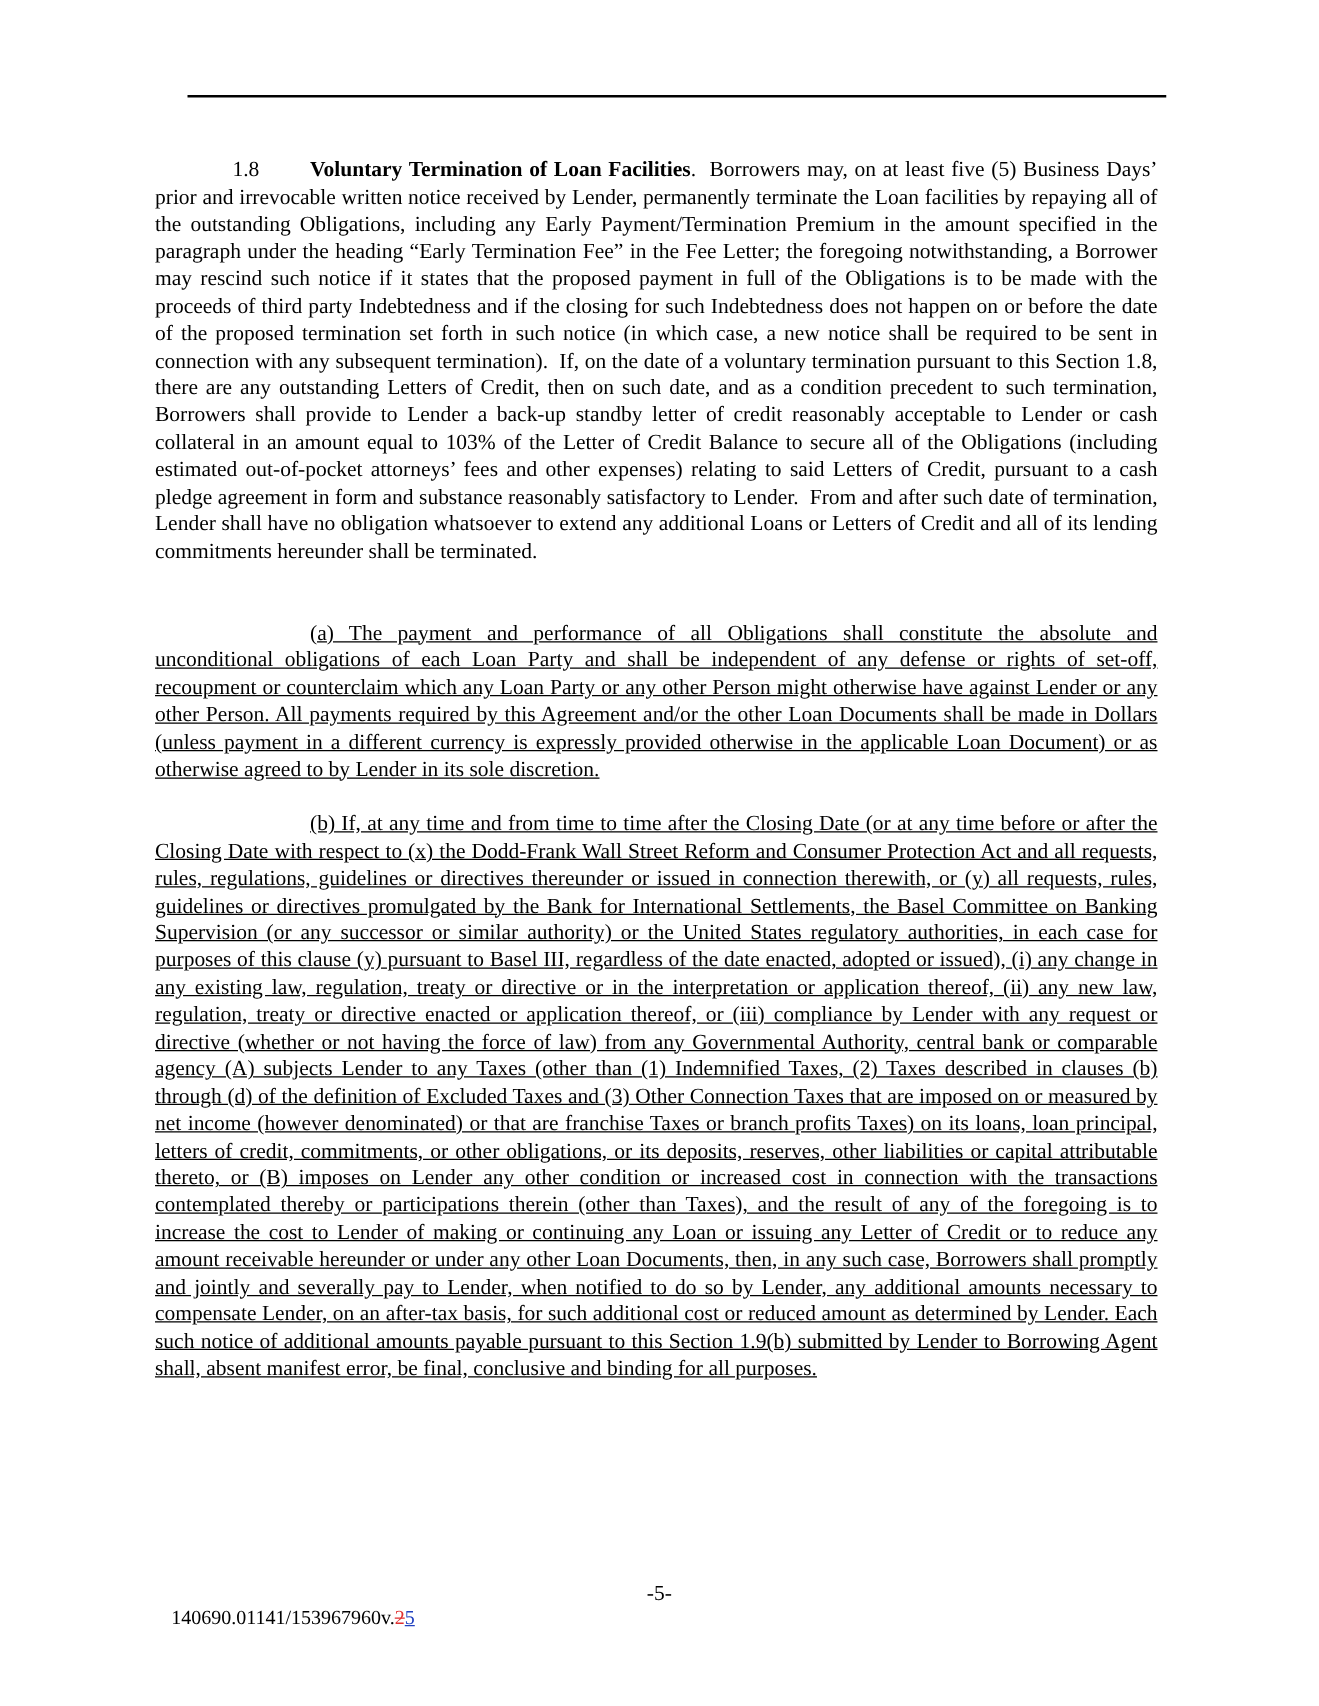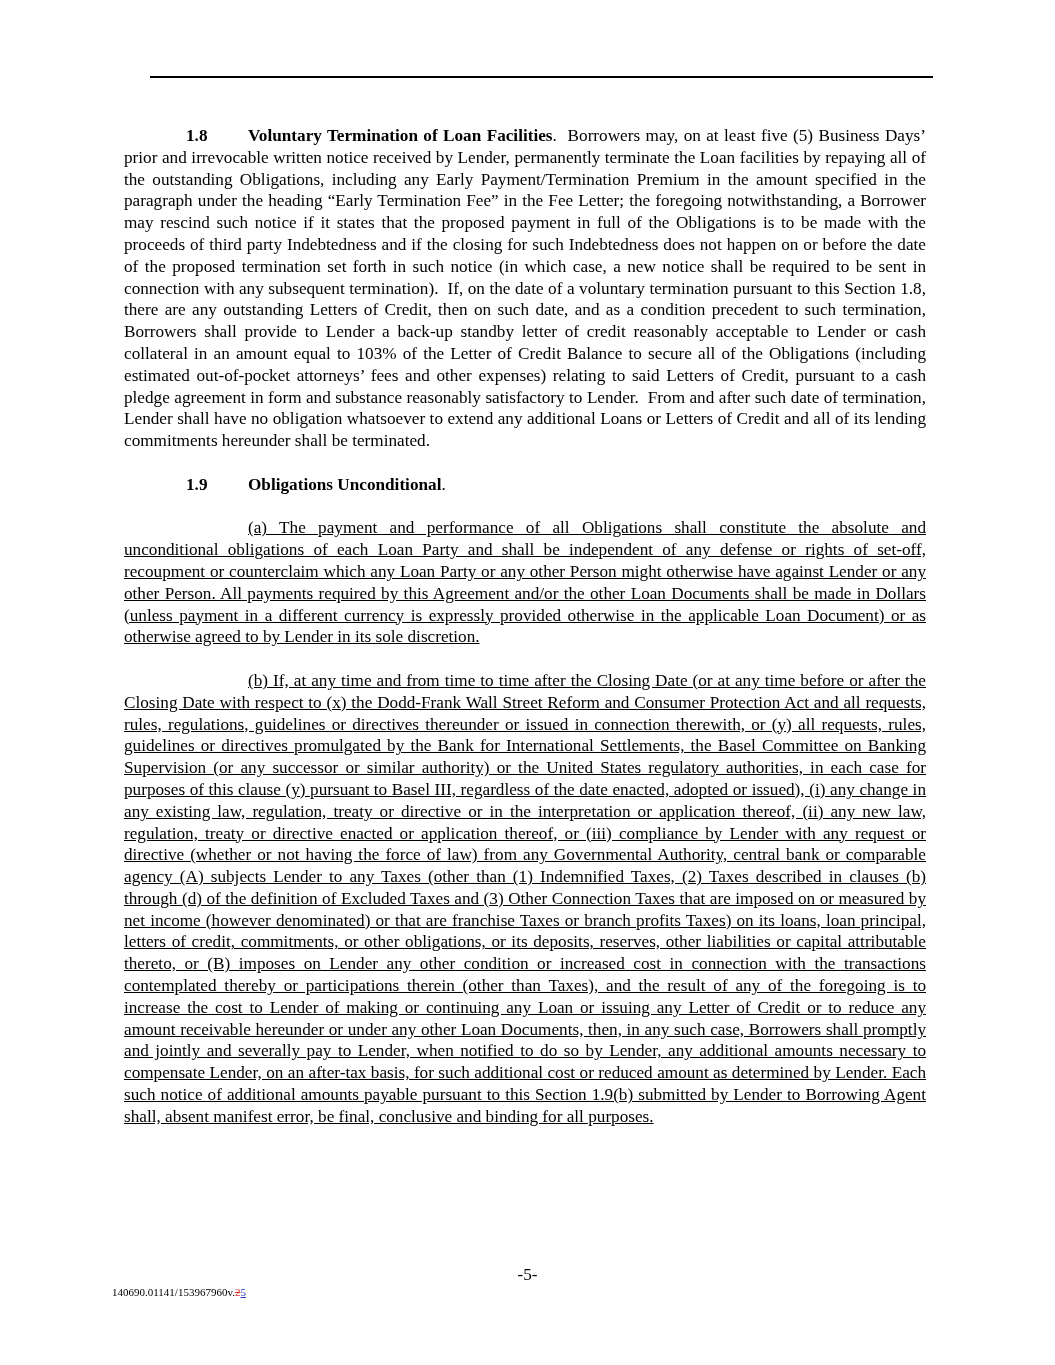--- a/index.html
+++ b/index.html
@@ -4,41 +4,40 @@
 <style>
   html, body { margin: 0; padding: 0; background: #ffffff; }
   body { width: 1055px; height: 1365px; position: relative; overflow: hidden;
          font-family: "Liberation Serif", serif; color: #000; }
   .top-rule { position: absolute; left: 150px; top: 76px; width: 783px; height: 0;
               border-top: 2px solid #000; }
   .content { position: absolute; left: 124px; top: 125px; width: 802px;
              font-size: 17.2px; line-height: 21.8px; }
   p { margin: 0; text-align: justify; }
   .sec-heading { text-indent: 62px; }
-  .sec-num { display: inline-block; width: 62px; font-weight: bold; text-indent: 0; }
+  .sec-num { display: inline-block; width: 62px; font-weight: normal; text-indent: 0; }
   .sec-title { font-weight: bold; }
   .gap { height: 21.8px; }
   .sub { text-indent: 124px; text-decoration: underline; }
   .page-num { position: absolute; left: 0; width: 1055px; top: 1265px; text-align: center;
               font-size: 17.2px; }
-  .footer-id { position: absolute; left: 112px; top: 1286px; font-size: 11px; }
+  .footer-id { position: absolute; left: 137px; top: 1286px; font-size: 16px; }
   .del { color: #e03030; text-decoration: line-through; }
   .ins { color: #2040c0; text-decoration: underline; }
 </style>
 </head>
 <body>
 
 <div class="top-rule"></div>
 
 <div class="content">
   <p class="sec-heading"><span class="sec-num">1.8</span><span class="sec-title">Voluntary Termination of Loan Facilities</span><span>.</span><span style="white-space: pre-wrap;">  Borrowers may, on at least five (5) Business Days’ prior and irrevocable written notice received by Lender, permanently terminate the Loan facilities by repaying all of the outstanding Obligations, including any Early Payment/Termination Premium in the amount specified in the paragraph under the heading “Early Termination Fee” in the Fee Letter; the foregoing notwithstanding, a Borrower may rescind such notice if it states that the proposed payment in full of the Obligations is to be made with the proceeds of third party Indebtedness and if the closing for such Indebtedness does not happen on or before the date of the proposed termination set forth in such notice (in which case, a new notice shall be required to be sent in connection with any subsequent termination).  If, on the date of a voluntary termination pursuant to this Section 1.8, there are any outstanding Letters of Credit, then on such date, and as a condition precedent to such termination, Borrowers shall provide to Lender a back-up standby letter of credit reasonably acceptable to Lender or cash collateral in an amount equal to 103% of the Letter of Credit Balance to secure all of the Obligations (including estimated out-of-pocket attorneys’ fees and other expenses) relating to said Letters of Credit, pursuant to a cash pledge agreement in form and substance reasonably satisfactory to Lender.  From and after such date of termination, Lender shall have no obligation whatsoever to extend any additional Loans or Letters of Credit and all of its lending commitments hereunder shall be terminated.</span></p>
 
   <div class="gap"></div>
 
-  <p class="sec-heading"><span class="sec-num">1.9</span><span class="sec-title">Obligations Unconditional</span><span>.</span></p>
 
   <div class="gap"></div>
 
   <p class="sub">(a)  The payment and performance of all Obligations shall constitute the absolute and unconditional obligations of each Loan Party and shall be independent of any defense or rights of set-off, recoupment or counterclaim which any Loan Party or any other Person might otherwise have against Lender or any other Person.  All payments required by this Agreement and/or the other Loan Documents shall be made in Dollars (unless payment in a different currency is expressly provided otherwise in the applicable Loan Document) or as otherwise agreed to by Lender in its sole discretion.</p>
 
   <div class="gap"></div>
 
   <p class="sub">(b)  If, at any time and from time to time after the Closing Date (or at any time before or after the Closing Date with respect to (x) the Dodd-Frank Wall Street Reform and Consumer Protection Act and all requests, rules, regulations, guidelines or directives thereunder or issued in connection therewith, or (y) all requests, rules, guidelines or directives promulgated by the Bank for International Settlements, the Basel Committee on Banking Supervision (or any successor or similar authority) or the United States regulatory authorities, in each case for purposes of this clause (y) pursuant to Basel III, regardless of the date enacted, adopted or issued), (i) any change in any existing law, regulation, treaty or directive or in the interpretation or application thereof, (ii) any new law, regulation, treaty or directive enacted or application thereof, or (iii) compliance by Lender with any request or directive (whether or not having the force of law) from any Governmental Authority, central bank or comparable agency (A) subjects Lender to any Taxes (other than (1) Indemnified Taxes, (2) Taxes described in clauses (b) through (d) of the definition of Excluded Taxes and (3) Other Connection Taxes that are imposed on or measured by net income (however denominated) or that are franchise Taxes or branch profits Taxes) on its loans, loan principal, letters of credit, commitments, or other obligations, or its deposits, reserves, other liabilities or capital attributable thereto, or (B) imposes on Lender any other condition or increased cost in connection with the transactions contemplated thereby or participations therein (other than Taxes), and the result of any of the foregoing is to increase the cost to Lender of making or continuing any Loan or issuing any Letter of Credit or to reduce any amount receivable hereunder or under any other Loan Documents, then, in any such case, Borrowers shall promptly and jointly and severally pay to Lender, when notified to do so by Lender, any additional amounts necessary to compensate Lender, on an after-tax basis, for such additional cost or reduced amount as determined by Lender. Each such notice of additional amounts payable pursuant to this Section 1.9(b) submitted by Lender to Borrowing Agent shall, absent manifest error, be final, conclusive and binding for all purposes.</p>
 </div>
 

